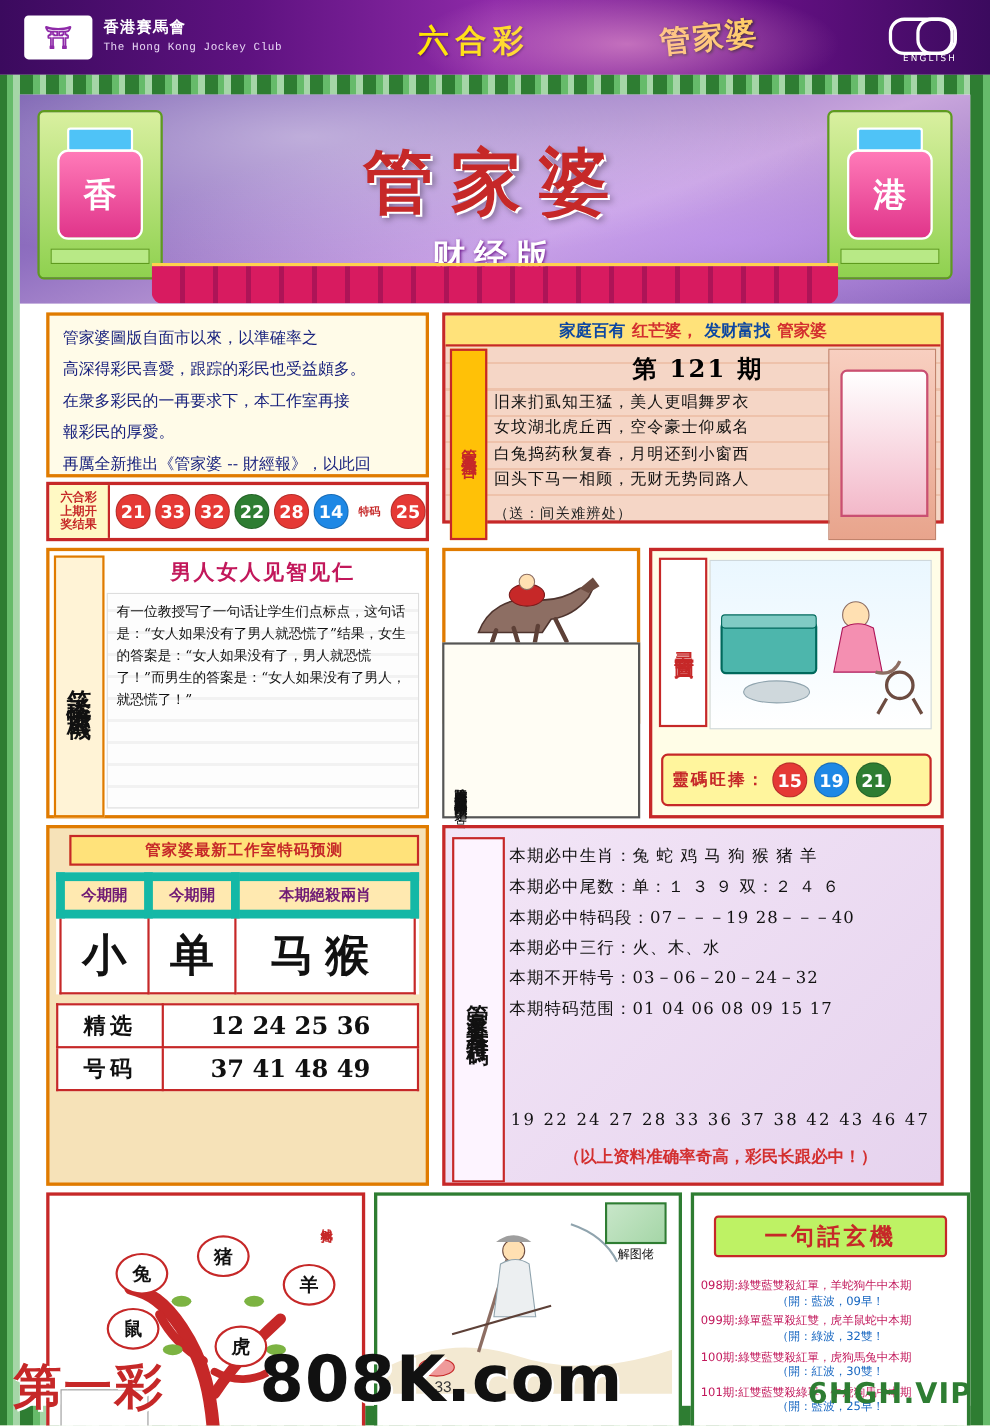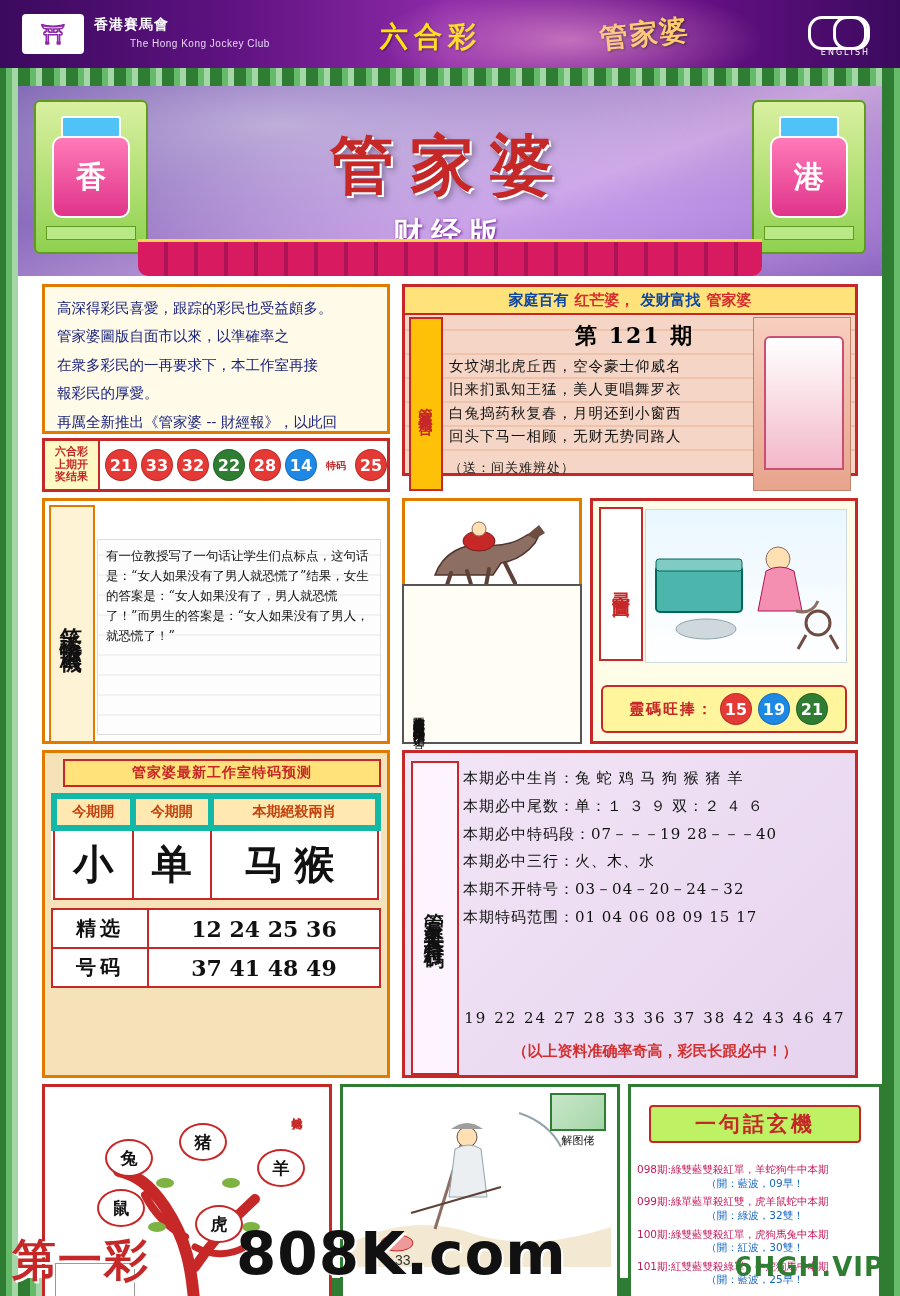--- a/index.html
+++ b/index.html
@@ -43,22 +43,21 @@
     display:flex;align-items:center;justify-content:center;
     color:#6a1188;font-size:11px;font-weight:bold;
   }
   .hkjc-logo .glyph{font-size:20px;color:#8e2aa8;}
   .hkjc-cn{
     position:absolute;left:94px;top:16px;color:#fff;font-size:14px;font-weight:bold;
     letter-spacing:1px;
   }
   .hkjc-en{
     position:absolute;left:94px;top:38px;color:#e8d6f5;font-size:10px;letter-spacing:.5px;
-    font-family:Liberation Sans, sans-serif;
-    margin-left:36px;
+    font-family:Liberation Mono, monospace;
   }
   .mark6{
     position:absolute;left:380px;top:18px;color:#ffe600;font-size:28px;font-weight:bold;
     letter-spacing:6px;text-shadow:1px 1px 2px #4a0d64;
   }
   .brush{
     position:absolute;left:600px;top:10px;width:190px;height:50px;
     color:#ffd24d;font-size:28px;font-weight:bold;font-family:"DejaVu Serif",serif;
     text-shadow:1px 1px 3px #000;letter-spacing:2px;
     transform:rotate(-6deg);
@@ -265,40 +264,40 @@
     font-family:"DejaVu Serif",serif;
   }
   .treasure-art{
     position:absolute;left:52px;top:8px;right:8px;height:152px;
     background:linear-gradient(180deg,#eaf7ff,#ffffff);
     border:1px solid #cfd8dc;
   }
   .treasure-foot{
     position:absolute;left:8px;right:8px;bottom:8px;height:44px;
     background:#fff59d;border:2px solid #c62828;border-radius:6px;
-    display:flex;align-items:center;gap:6px;padding-left:26px;
+    display:flex;align-items:center;gap:6px;padding-left:8px;
   }
   .treasure-foot .t{font-size:15px;font-weight:bold;color:#c62828;letter-spacing:2px;}
 
   
   .predict{
     left:24px;top:664px;width:348px;height:328px;
     border:3px solid #e07b00;background:#f6e2b8;
     padding:6px;
   }
   .predict-title{
     height:24px;background:#ffe27a;border:2px solid #c62828;
     display:flex;align-items:center;justify-content:center;
     font-size:14px;font-weight:bold;color:#c62828;letter-spacing:1px;margin-left:12px;
   }
   .ptable{
     margin-top:6px;width:100%;border-collapse:collapse;background:#fff;
   }
   .ptable th{
-    border:6px solid #14b8a6;background:#ffe9b0;color:#c2410c;
+    border:8px solid #14b8a6;background:#ffe9b0;color:#701a75;
     font-size:14px;padding:4px 0;font-weight:bold;
   }
   .ptable td{
     border:2px solid #c62828;background:#fff;color:#111;
     font-size:40px;font-weight:bold;text-align:center;padding:6px 0;
     font-family:"DejaVu Serif",serif;
   }
   .ptable td.two{letter-spacing:10px;}
   .ntable{
     margin-top:8px;width:100%;border-collapse:collapse;background:#fff;
@@ -434,22 +433,22 @@
 
         <div class="mast-title">
           <div class="main">管家婆</div>
           <div class="sub">财经版</div>
         </div>
 
         <div class="mast-scallop"></div>
       </div>
 
       <div class="box intro">
+        <p>管家婆圖版自面市以來，以準確率之</p>
         <p>高深得彩民喜愛，跟踪的彩民也受益頗多。</p>
-        <p>管家婆圖版自面市以來，以準確率之</p>
         <p>在衆多彩民的一再要求下，本工作室再接</p>
         <p>報彩民的厚愛。</p>
         <p>再厲全新推出《管家婆 -- 財經報》，以此回</p>
         <div class="wish">祝君中獎！</div>
       </div>
 
       <div class="box result">
         <div class="label">六合彩<br>上期开<br>奖结果</div>
         <div class="balls">
           <div class="ball red">21</div>
@@ -466,33 +465,34 @@
       <div class="box period">
         <div class="period-banner">
           <span>家庭百有</span>
           <span class="red">红芒婆，</span>
           <span>发财富找</span>
           <span class="red">管家婆</span>
         </div>
         <div class="period-side">管家婆八句箴言</div>
         <div class="period-no">第 121 期</div>
         <div class="poem">
+          <div>旧来扪虱知王猛，美人更唱舞罗衣</div>
           <div>女坟湖北虎丘西，空令豪士仰威名</div>
-          <div>旧来扪虱知王猛，美人更唱舞罗衣</div>
           <div>白兔捣药秋复春，月明还到小窗西</div>
           <div>回头下马一相顾，无财无势同路人</div>
           <div class="note">（送：间关难辨处）</div>
         </div>
         <div class="period-img">
           <div class="bed"></div>
         </div>
       </div>
 
       <div class="box joke">
         <div class="joke-side">笑談悟玄機</div>
+        <div class="joke-title">男人女人见智见仁</div>
         <div class="joke-body">有一位教授写了一句话让学生们点标点，这句话是：“女人如果没有了男人就恐慌了”结果，女生的答案是：“女人如果没有了，男人就恐慌了！”而男生的答案是：“女人如果没有了男人，就恐慌了！”</div>
       </div>
 
       <div class="box horsebox">
         <svg class="horse" viewBox="0 0 140 80">
           <path d="M12 62 C20 40 40 30 62 32 C78 34 92 30 104 22 L118 18 L112 30 C104 40 92 48 78 50 L70 62 Z" fill="#8d6e63" stroke="#4e342e" stroke-width="1.5"></path>
           <path d="M104 22 L116 12 L122 20 L112 26 Z" fill="#6d4c41"></path>
           <path d="M28 60 L22 78 M44 58 L50 78 M66 56 L62 78 M82 50 L92 70" stroke="#5d4037" stroke-width="4" fill="none" stroke-linecap="round"></path>
           <ellipse cx="56" cy="28" rx="16" ry="10" fill="#c62828" stroke="#7b1c1c"></ellipse>
           <circle cx="56" cy="16" r="7" fill="#ffe0b2" stroke="#8d6e63"></circle>
@@ -561,21 +561,21 @@
           </table>
       </div>
 
       <div class="box oracle">
         <div class="oracle-side">管家婆真言特碼</div>
         <div class="oracle-lines">
           <div>本期必中生肖：兔 蛇 鸡 马 狗 猴 猪 羊</div>
           <div>本期必中尾数：单：１ ３ ９ 双：２ ４ ６</div>
           <div>本期必中特码段：07－－－19  28－－－40</div>
           <div>本期必中三行：火、木、水</div>
-          <div>本期不开特号：03－04－20－24－32</div>
+          <div>本期不开特号：03－06－20－24－32</div>
           <div>本期特码范围：01 04 06 08 09 15 17</div>
         </div>
         <div class="oracle-nums">19 22 24 27 28 33 36 37 38 42 43 46 47</div>
         <div class="oracle-foot">（以上资料准确率奇高，彩民长跟必中！）</div>
       </div>
 
       <div class="box tree">
         <svg width="290" height="244" viewBox="0 0 290 244" style="position:absolute;left:0;top:0">
           <path d="M150 230 C148 180 140 150 120 120 C104 96 90 88 74 84" stroke="#c62828" stroke-width="12" fill="none" stroke-linecap="round"></path>
           <path d="M150 180 C170 150 190 130 210 112" stroke="#c62828" stroke-width="10" fill="none" stroke-linecap="round"></path>

